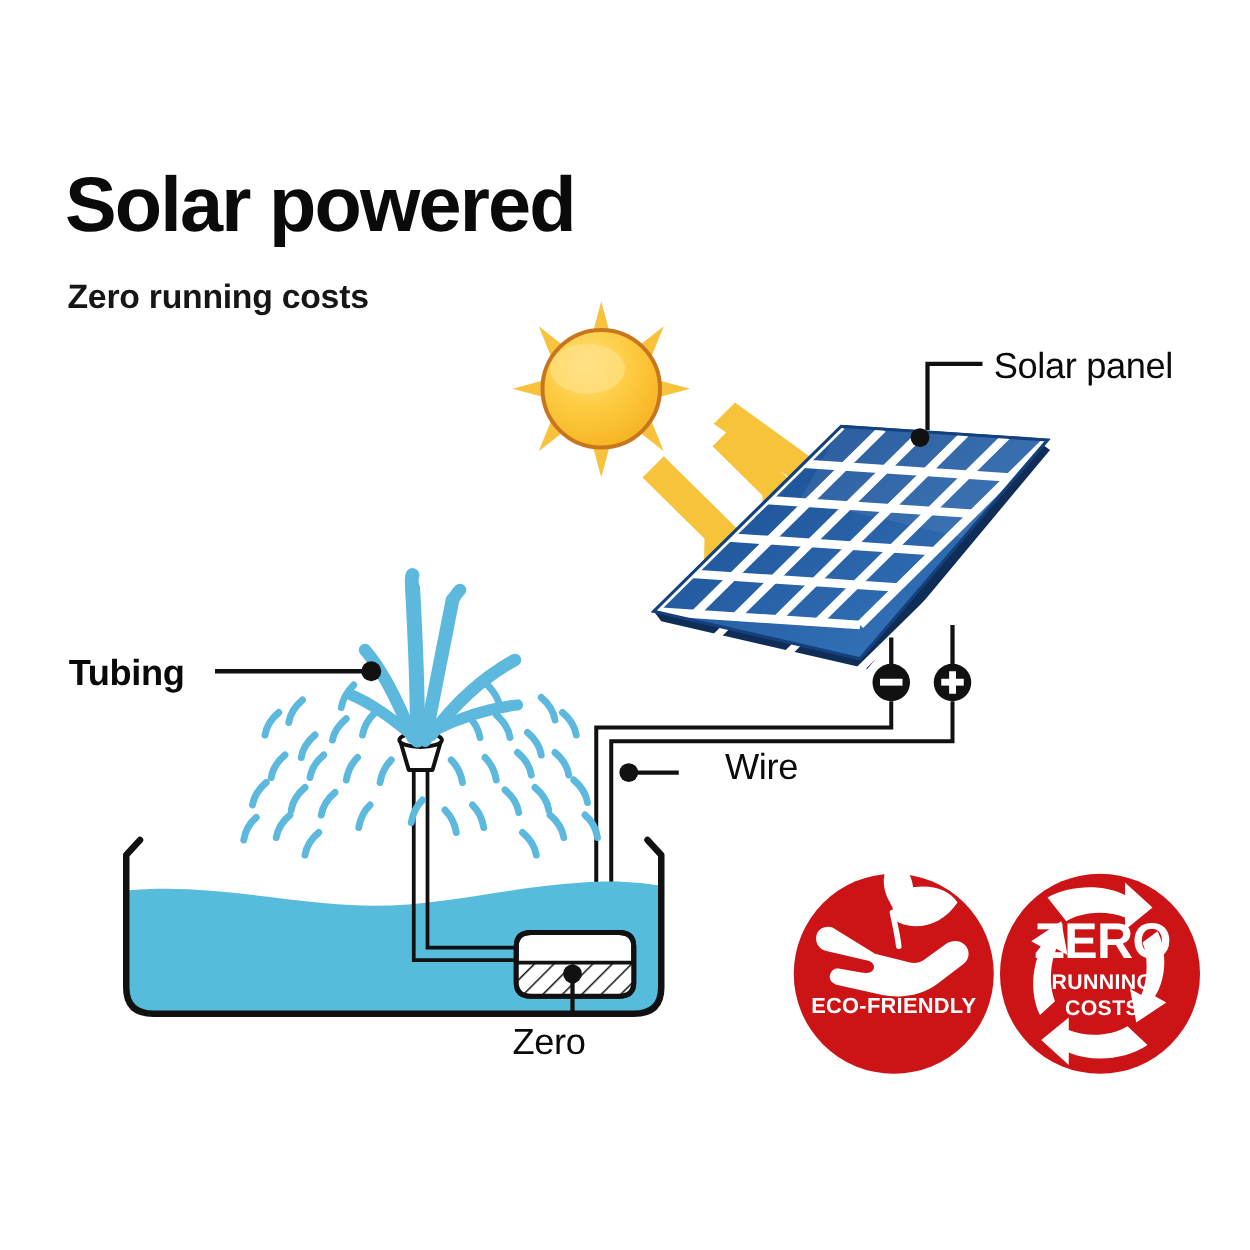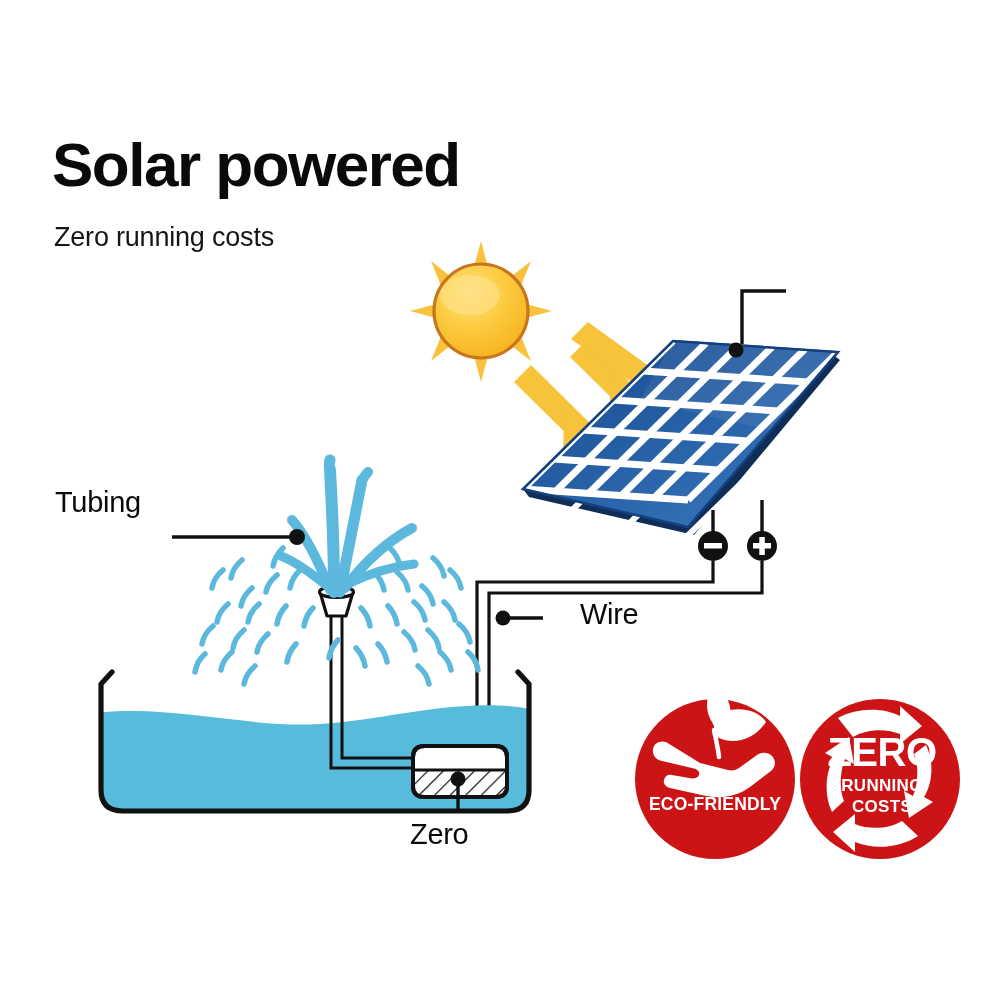--- a/index.html
+++ b/index.html
@@ -30,35 +30,35 @@
     letter-spacing: -1.5px;
     line-height: 1;
     color: #0a0a0a;
     white-space: nowrap;
   }
   .subhead {
     position: absolute;
     left: 54px;
     top: 222px;
     font-size: 27px;
-    font-weight: 400;
+    font-weight: 700;
     letter-spacing: -0.2px;
     color: #161616;
     white-space: nowrap;
   }
   .label {
     position: absolute;
     font-size: 29px;
     font-weight: 400;
     letter-spacing: -0.3px;
     color: #0a0a0a;
     white-space: nowrap;
   }
   #label-solar-panel { left: 795px; top: 277px; }
-  #label-tubing     { left: 55px;  top: 486px; }
+  #label-tubing     { left: 55px;  top: 523px; font-weight: bold; }
   #label-wire       { left: 580px; top: 598px; }
   #label-pump       { left: 410px; top: 818px; }
 
   .scene {
     position: absolute;
     left: 0;
     top: 0;
     width: 1000px;
     height: 1000px;
   }
@@ -82,20 +82,21 @@
   }
 </style>
 </head>
 <body>
 
 <div id="page">
 
   <div class="headline">Solar powered</div>
   <div class="subhead">Zero running costs</div>
 
+  <div class="label" id="label-solar-panel">Solar panel</div>
   <div class="label" id="label-tubing">Tubing</div>
   <div class="label" id="label-wire">Wire</div>
   <div class="label" id="label-pump">Zero</div>
 
   <svg class="scene" viewBox="0 0 1000 1000" xmlns="http://www.w3.org/2000/svg">
     <defs>
       <radialGradient id="sunGrad" cx="38%" cy="30%" r="78%">
         <stop offset="0%" stop-color="#ffe07a"></stop>
         <stop offset="48%" stop-color="#fdcb41"></stop>
         <stop offset="100%" stop-color="#f5b11d"></stop>

